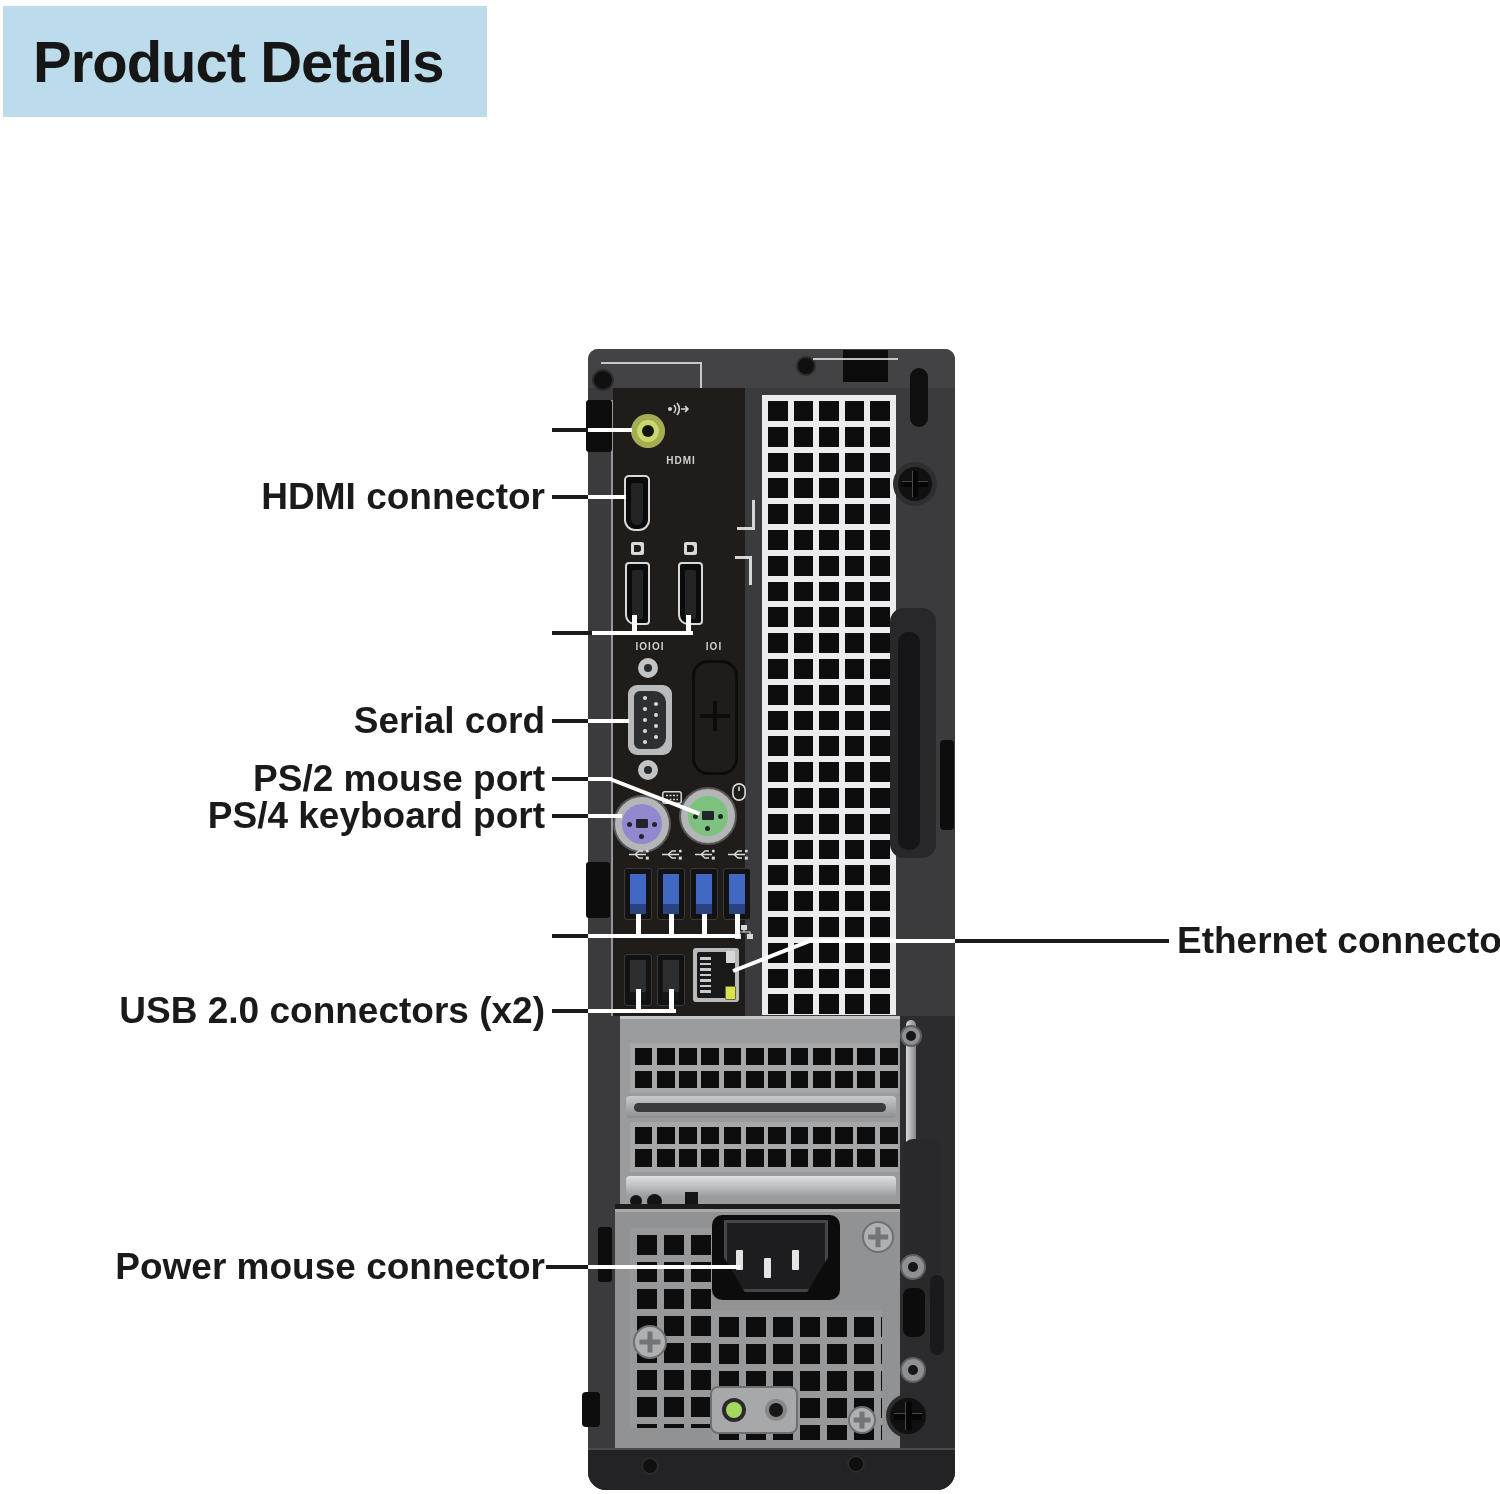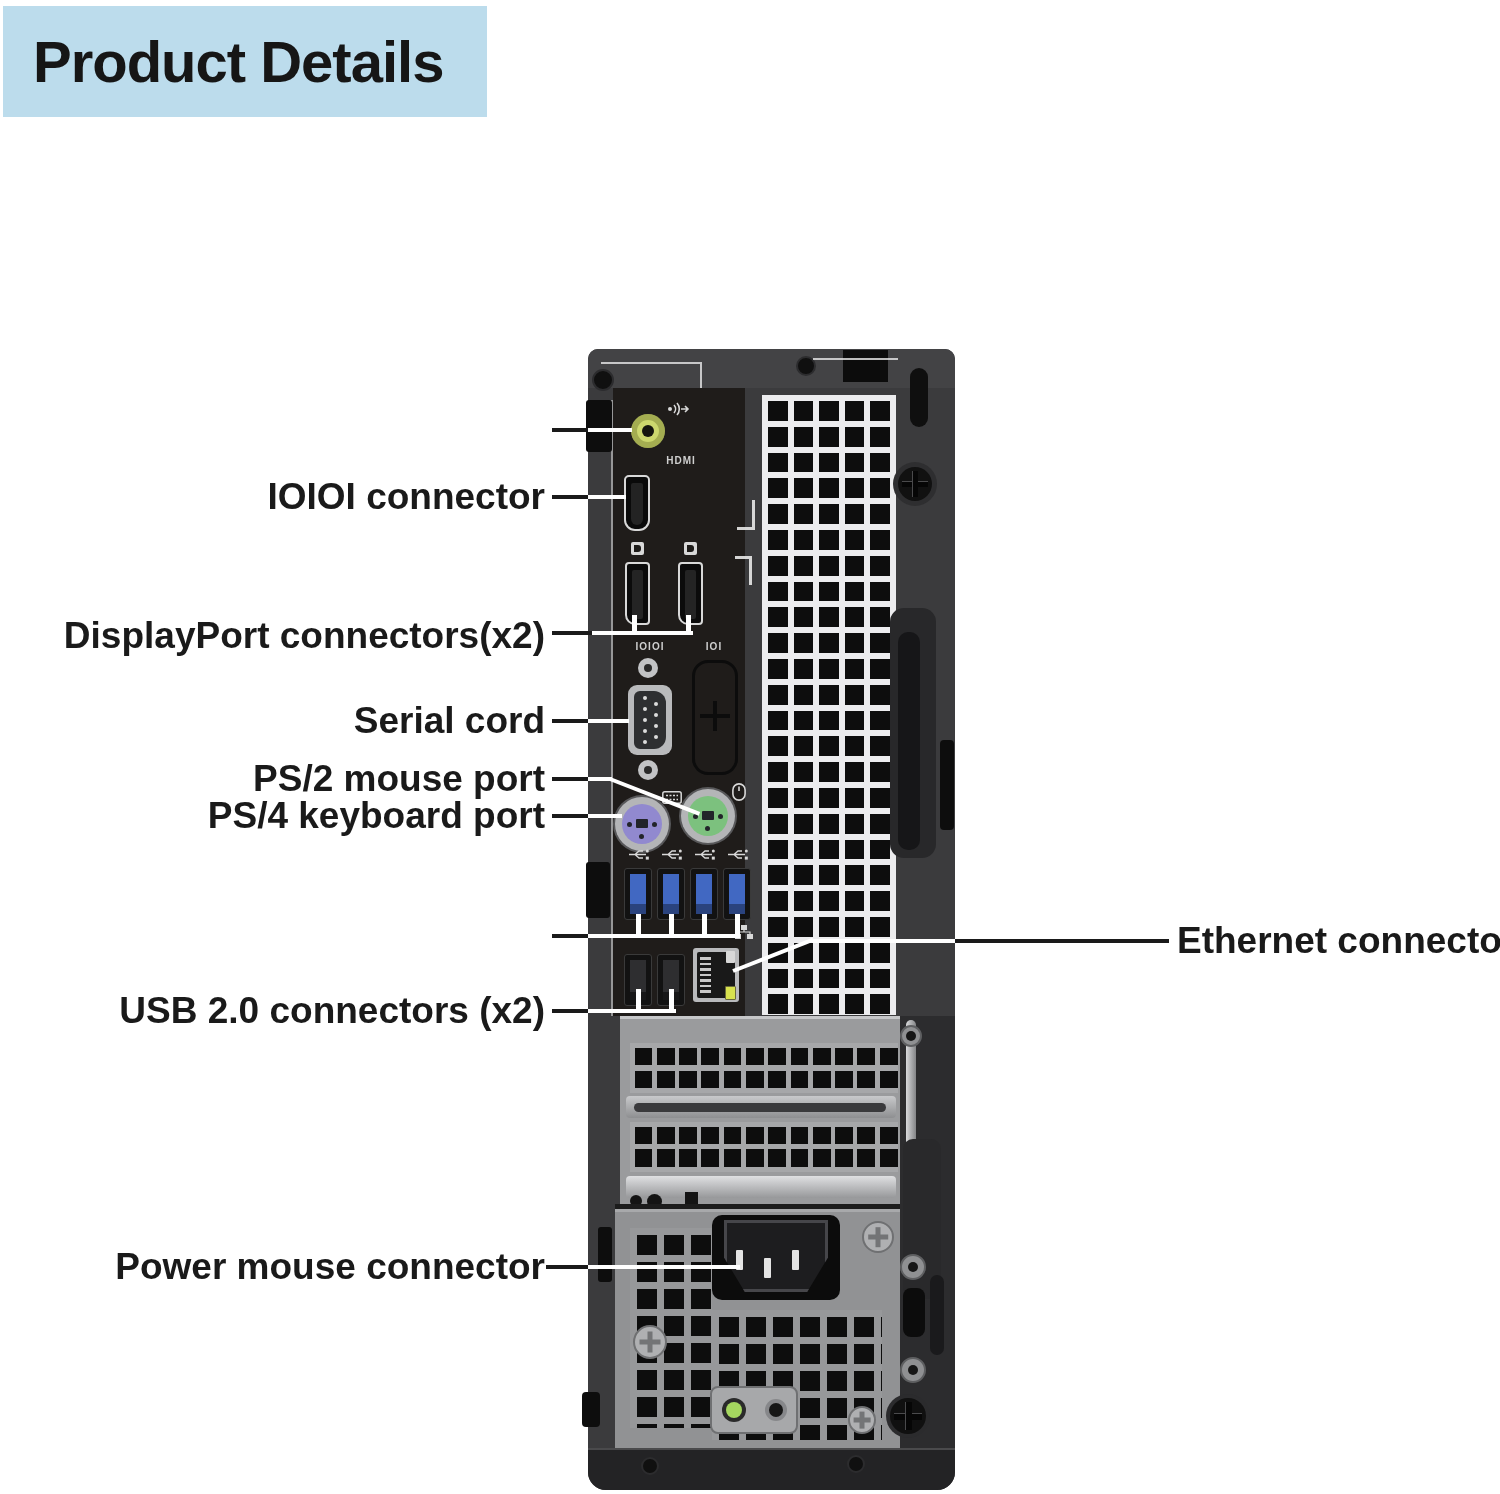--- a/index.html
+++ b/index.html
@@ -292,22 +292,21 @@
     <div class="abs" style="left:302px;top:1049px;width:36px;height:36px;border-radius:50%;background:#101010;">
       <div class="abs" style="left:4px;top:15px;width:28px;height:6px;background:#060606;border-top:1px solid #4a4a4c;"></div>
       <div class="abs" style="left:15px;top:4px;width:6px;height:28px;background:#060606;border-left:1px solid #4a4a4c;"></div>
     </div>
 
     <div class="abs" style="left:0;top:1099px;width:367px;height:42px;background:#232325;border-radius:0 0 18px 18px;border-top:2px solid #4a4a4c;box-sizing:border-box;"></div>
     <div class="screw-dark" style="left:53px;top:1108px;width:18px;height:18px;"></div>
     <div class="screw-dark" style="left:259px;top:1106px;width:18px;height:18px;"></div>
   </div>
 
-  <div class="callout r" style="right:955px;top:477px;">IOIOI connector</div>
-  <div class="callout r" style="right:955px;top:616px;">DisplayPort connectors(x2)</div>
+  <div class="callout r" style="right:955px;top:477px;">HDMI connector</div>
   <div class="callout r" style="right:955px;top:701px;">Serial cord</div>
   <div class="callout r" style="right:955px;top:759px;">PS/2 mouse port</div>
   <div class="callout r" style="right:955px;top:796px;">PS/4 keyboard port</div>
   <div class="callout r" style="right:955px;top:991px;">USB 2.0 connectors (x2)</div>
   <div class="callout" style="left:1177px;top:921px;">Ethernet connector</div>
   <div class="callout r" style="right:955px;top:1247px;">Power mouse connector</div>
 
   <div class="lnb" style="left:552px;top:428px;width:36px;"></div>
   <div class="lnw" style="left:588px;top:428px;width:44px;"></div>
 

